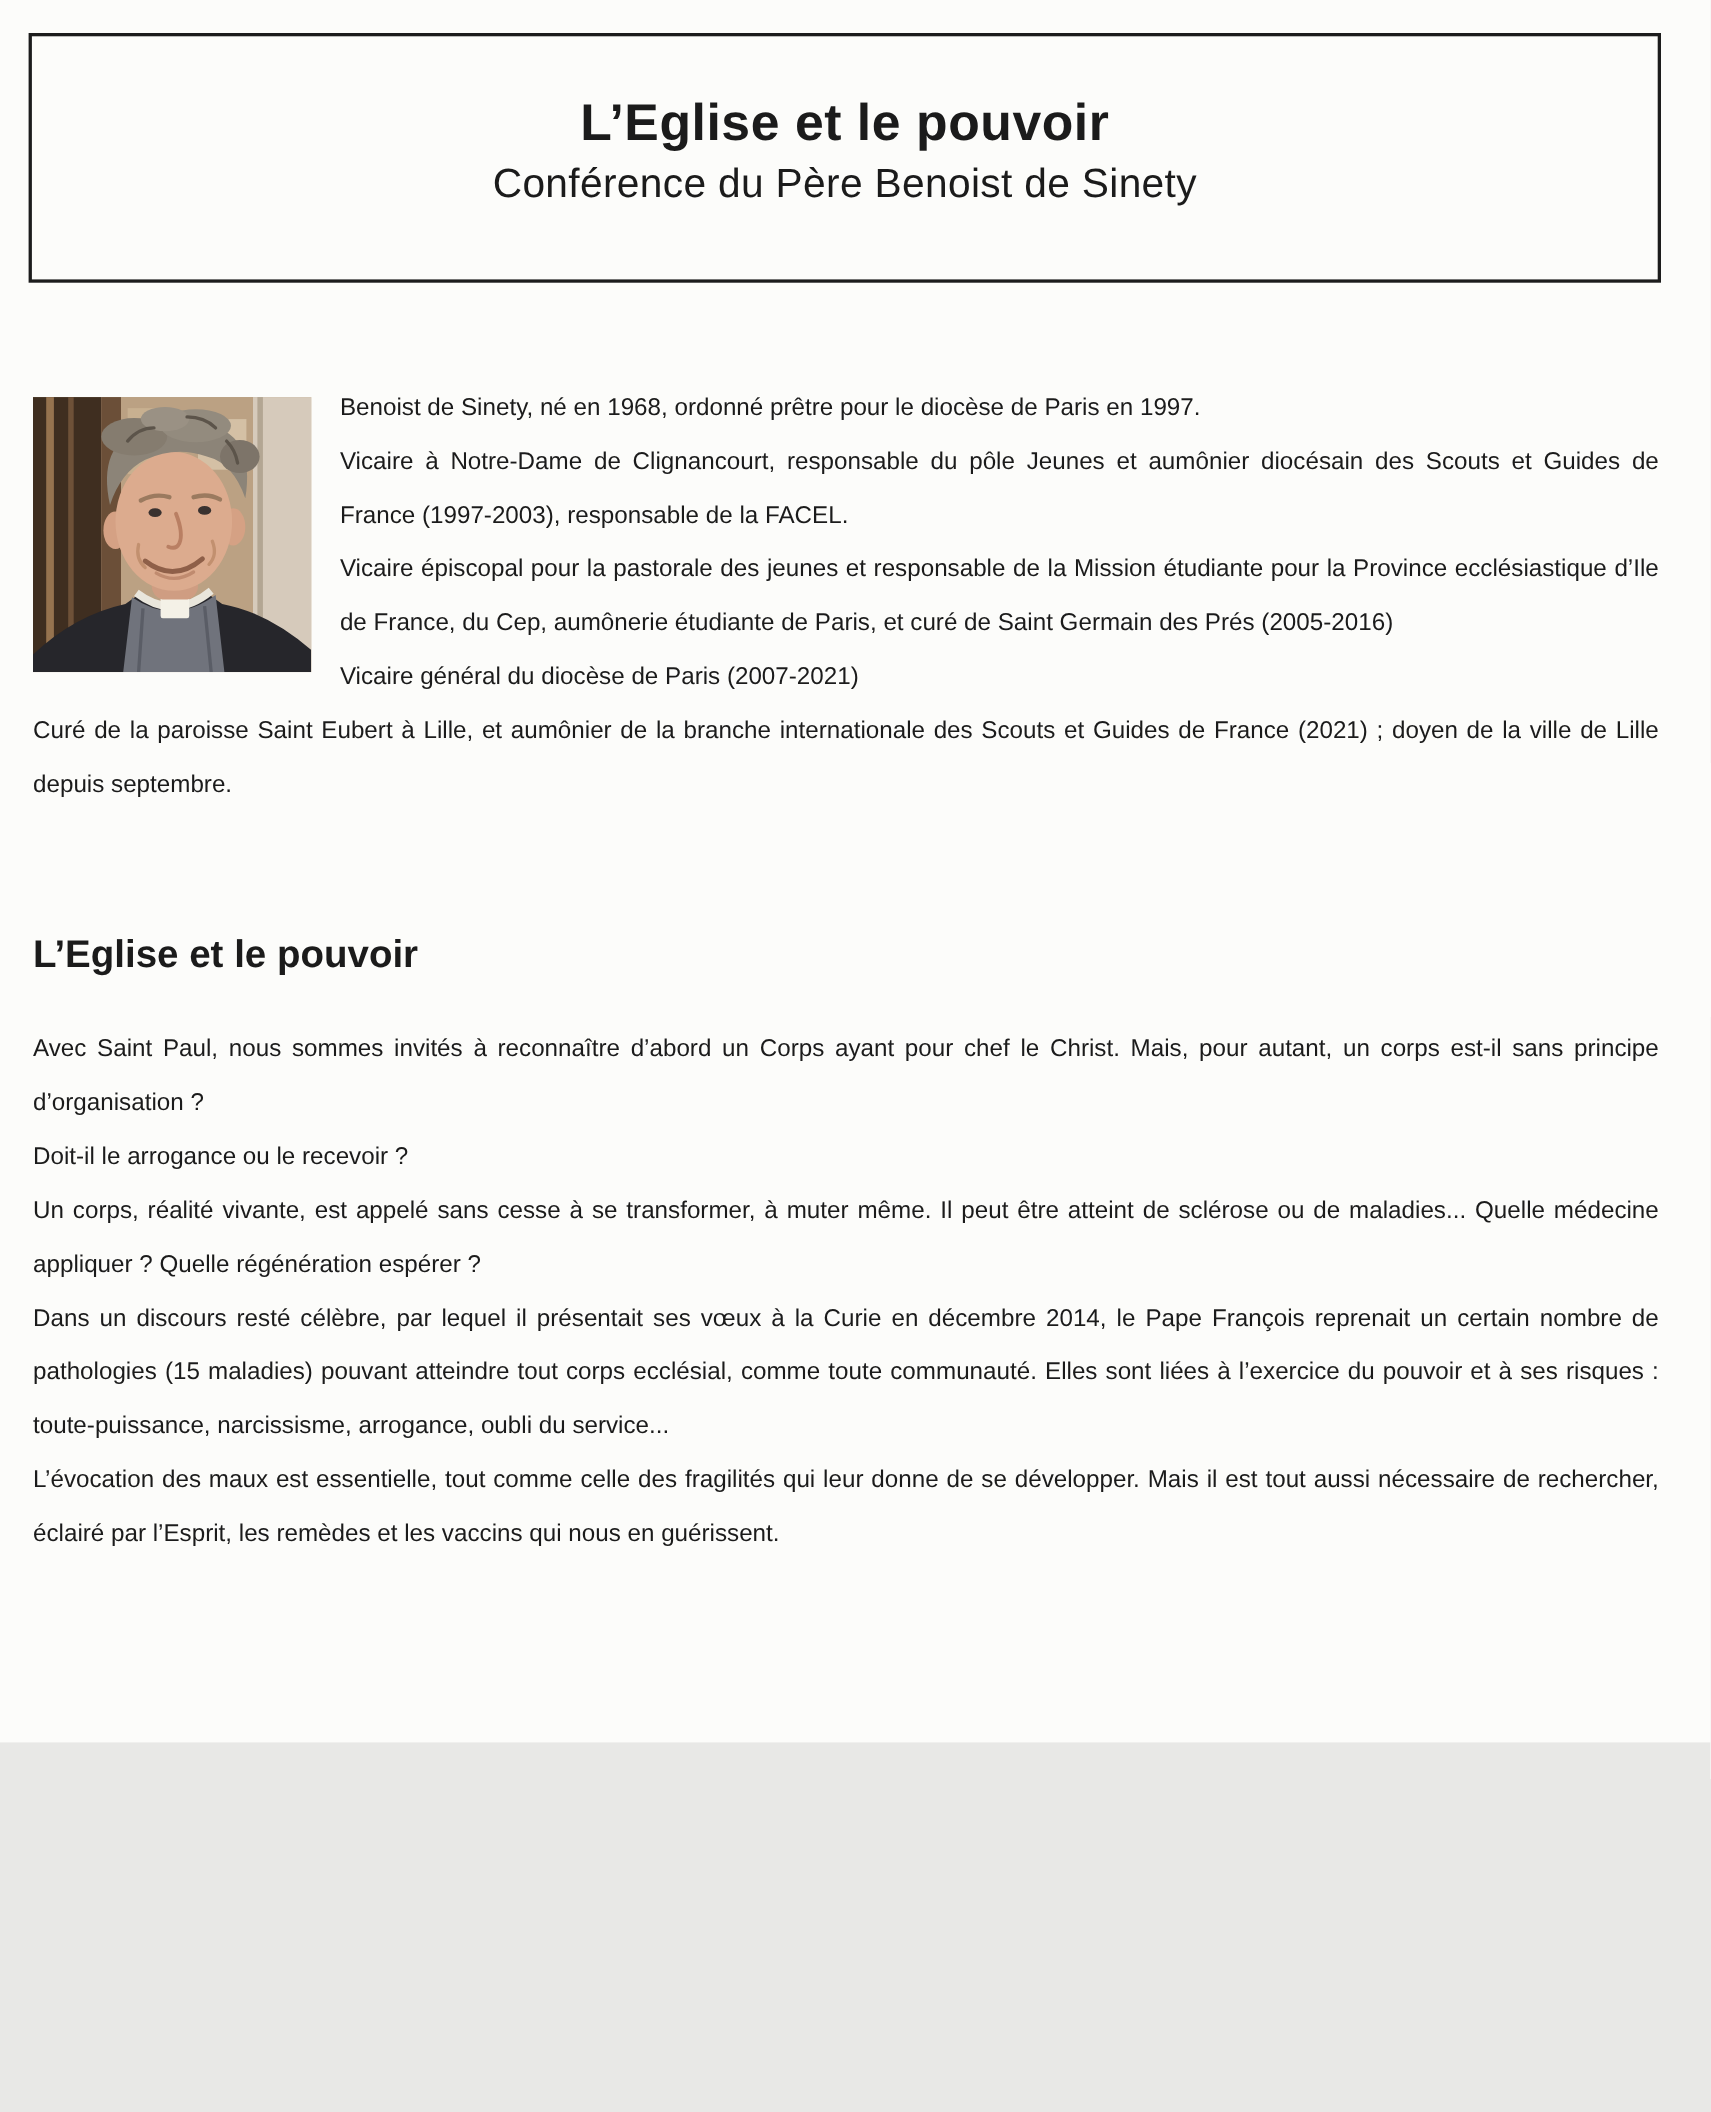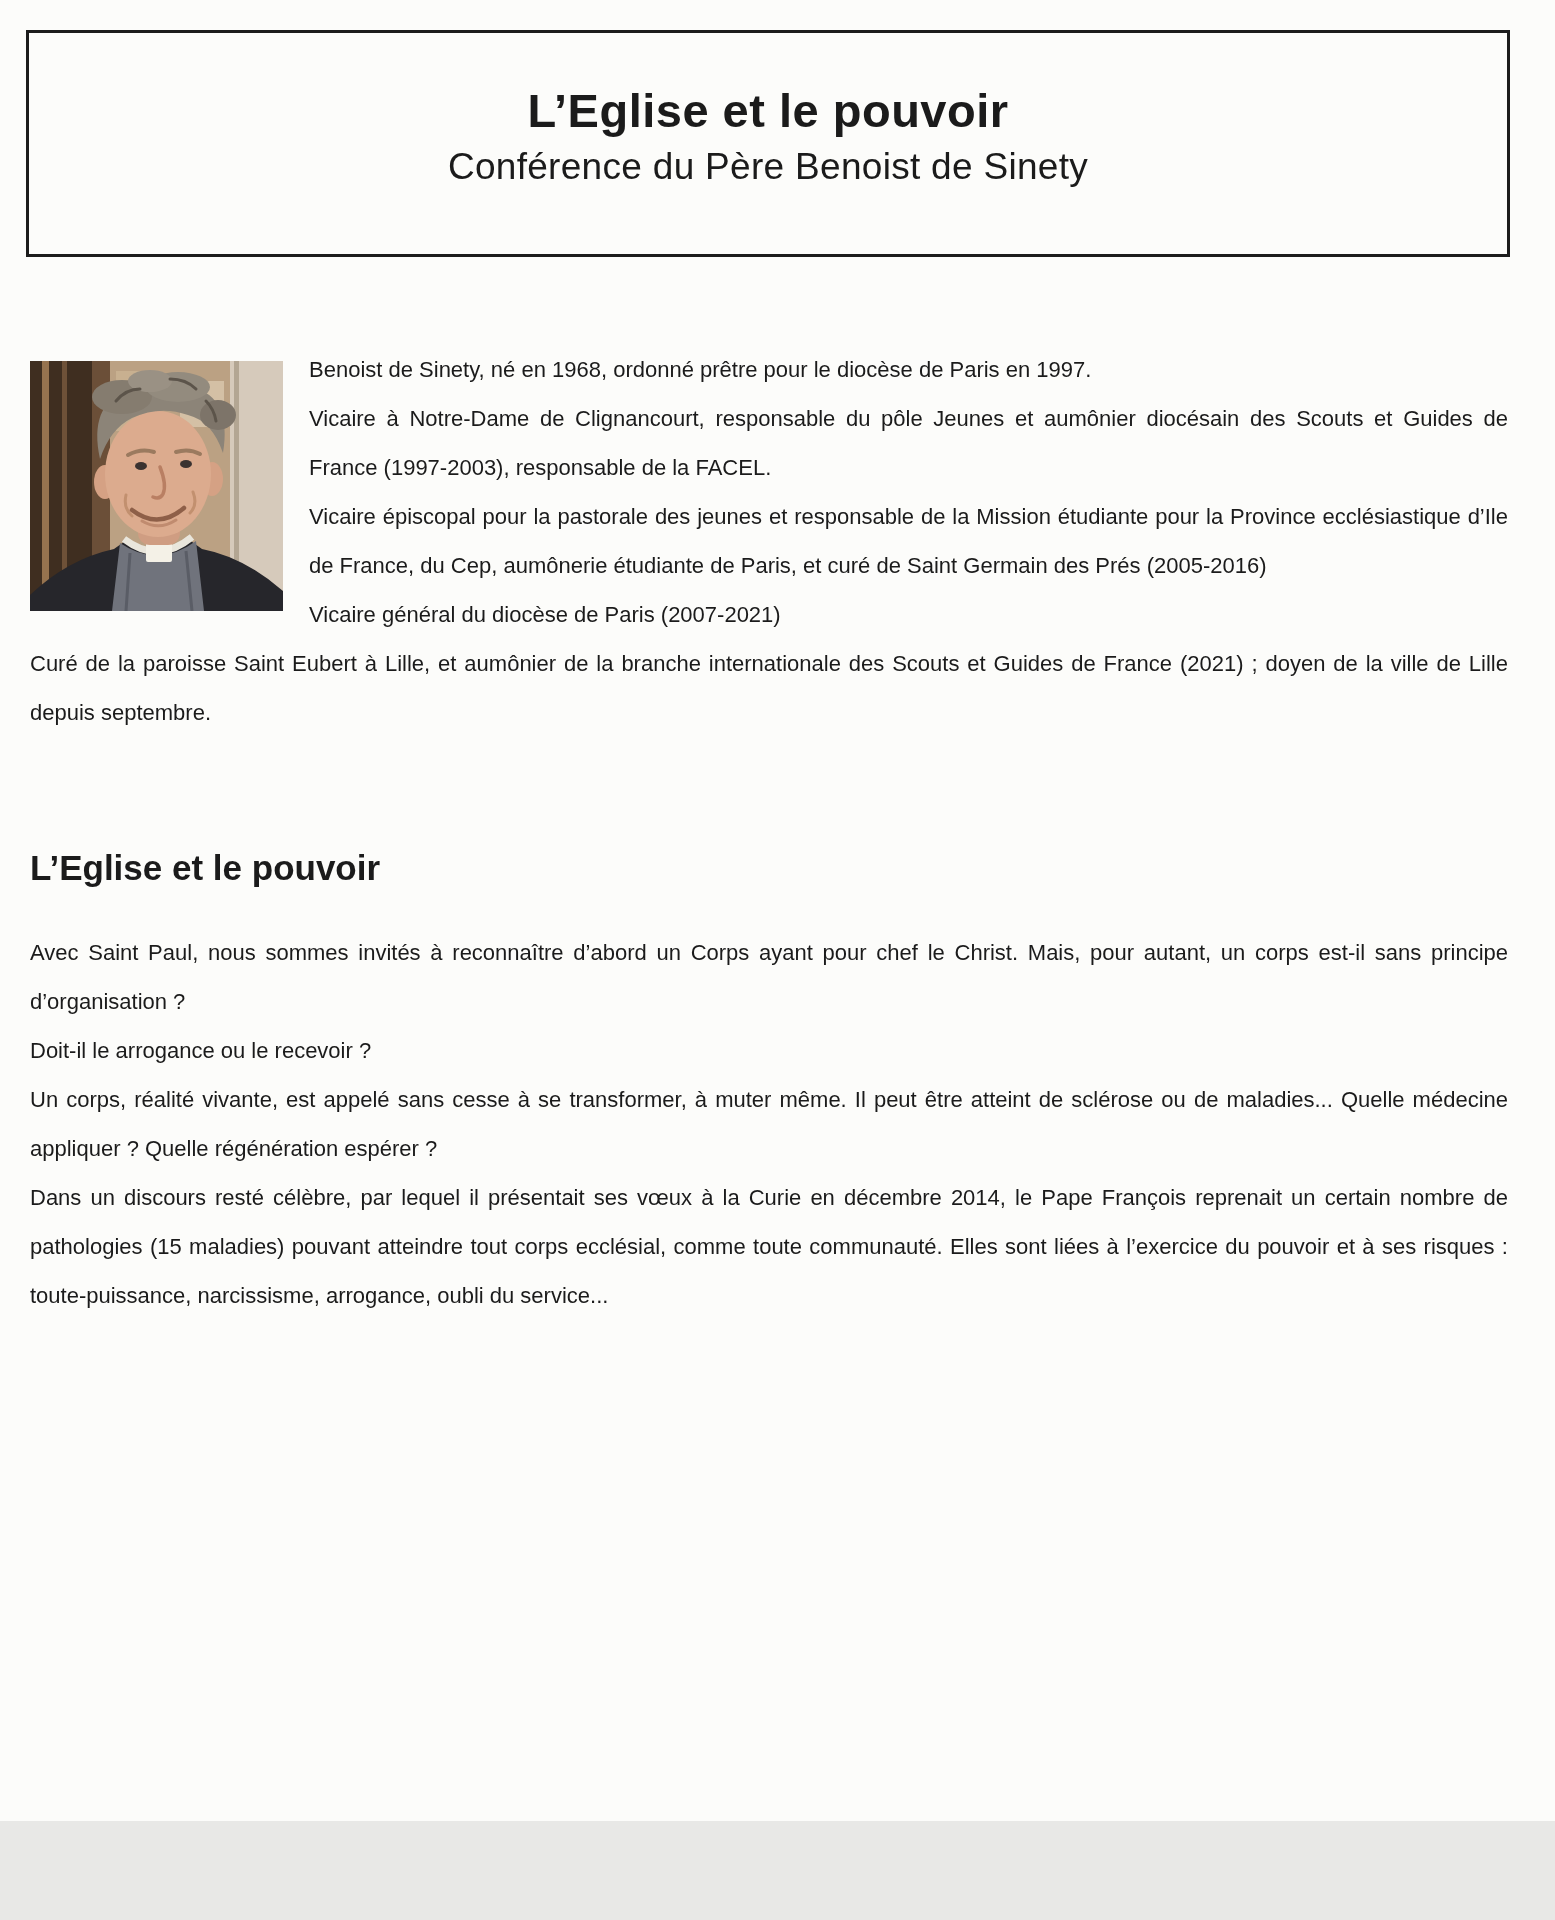--- a/index.html
+++ b/index.html
@@ -1,20 +1,20 @@
 <!DOCTYPE html>
 <html lang="fr"><head>
 <meta charset="utf-8">
 <style>
   html, body { margin: 0; padding: 0; }
   body { background: #e8e8e6; }
   .page {
     position: relative;
     width: 1555px;
-    height: 1821px;
+    height: 1584px;
     margin: 0 auto;
     background: #fcfcfa;
     color: #1b1b1b;
     font-family: "Liberation Sans", "DejaVu Sans", sans-serif;
     overflow: hidden;
   }
   .header-box {
     position: absolute;
     left: 26px;
     top: 30px;
@@ -138,16 +138,17 @@
       <p>Curé de la paroisse Saint Eubert à Lille, et aumônier de la branche internationale des Scouts et Guides de France (2021) ; doyen de la ville de Lille depuis septembre.</p>
     </div>
 
     <h2 class="section-heading">L’Eglise et le pouvoir</h2>
 
     <div class="main-text">
       <p>Avec Saint Paul, nous sommes invités à reconnaître d’abord un Corps ayant pour chef le Christ. Mais, pour autant, un corps est-il sans principe d’organisation ?</p>
       <p>Doit-il le arrogance ou le recevoir ?</p>
       <p>Un corps, réalité vivante, est appelé sans cesse à se transformer, à muter même. Il peut être atteint de sclérose ou de maladies... Quelle médecine appliquer ? Quelle régénération espérer ?</p>
       <p>Dans un discours resté célèbre, par lequel il présentait ses vœux à la Curie en décembre 2014, le Pape François reprenait un certain nombre de pathologies (15 maladies) pouvant atteindre tout corps ecclésial, comme toute communauté. Elles sont liées à l’exercice du pouvoir et à ses risques : toute-puissance, narcissisme, arrogance, oubli du service...</p>
+      <p>L’évocation des maux est essentielle, tout comme celle des fragilités qui leur donne de se développer. Mais il est tout aussi nécessaire de rechercher, éclairé par l’Esprit, les remèdes et les vaccins qui nous en guérissent.</p>
     </div>
 
   </div>
 </div>
 
 </body></html>

